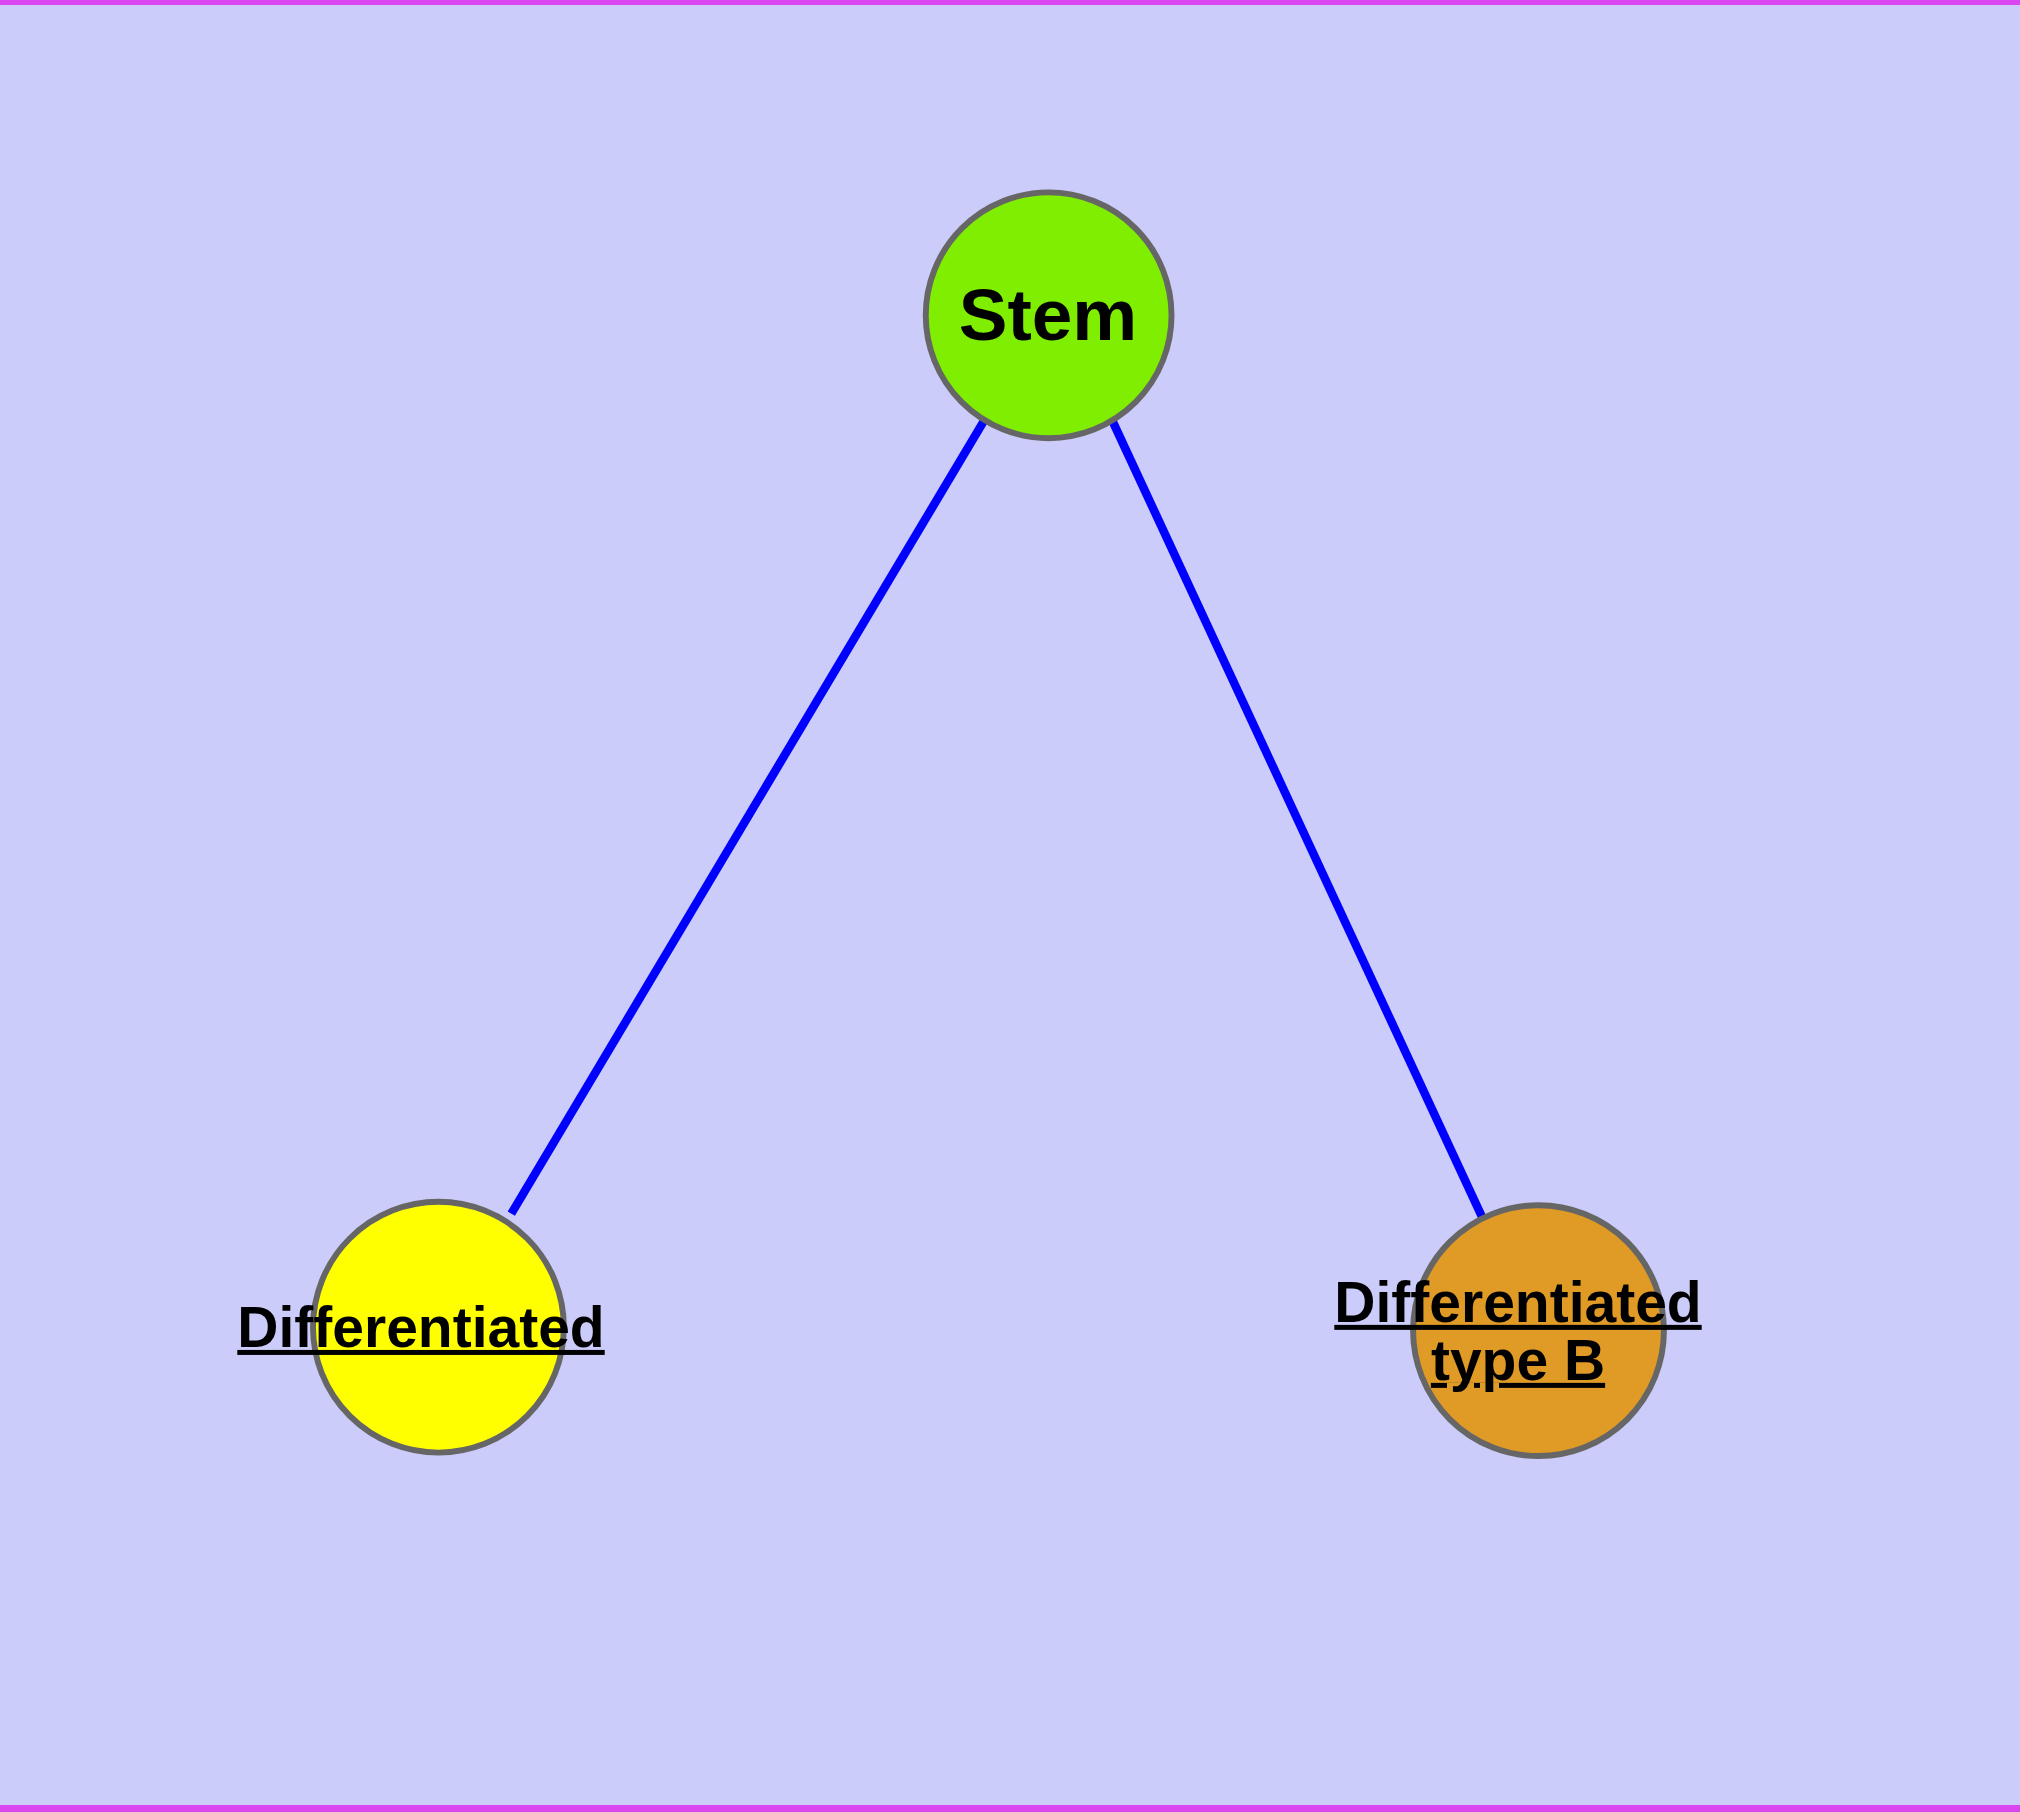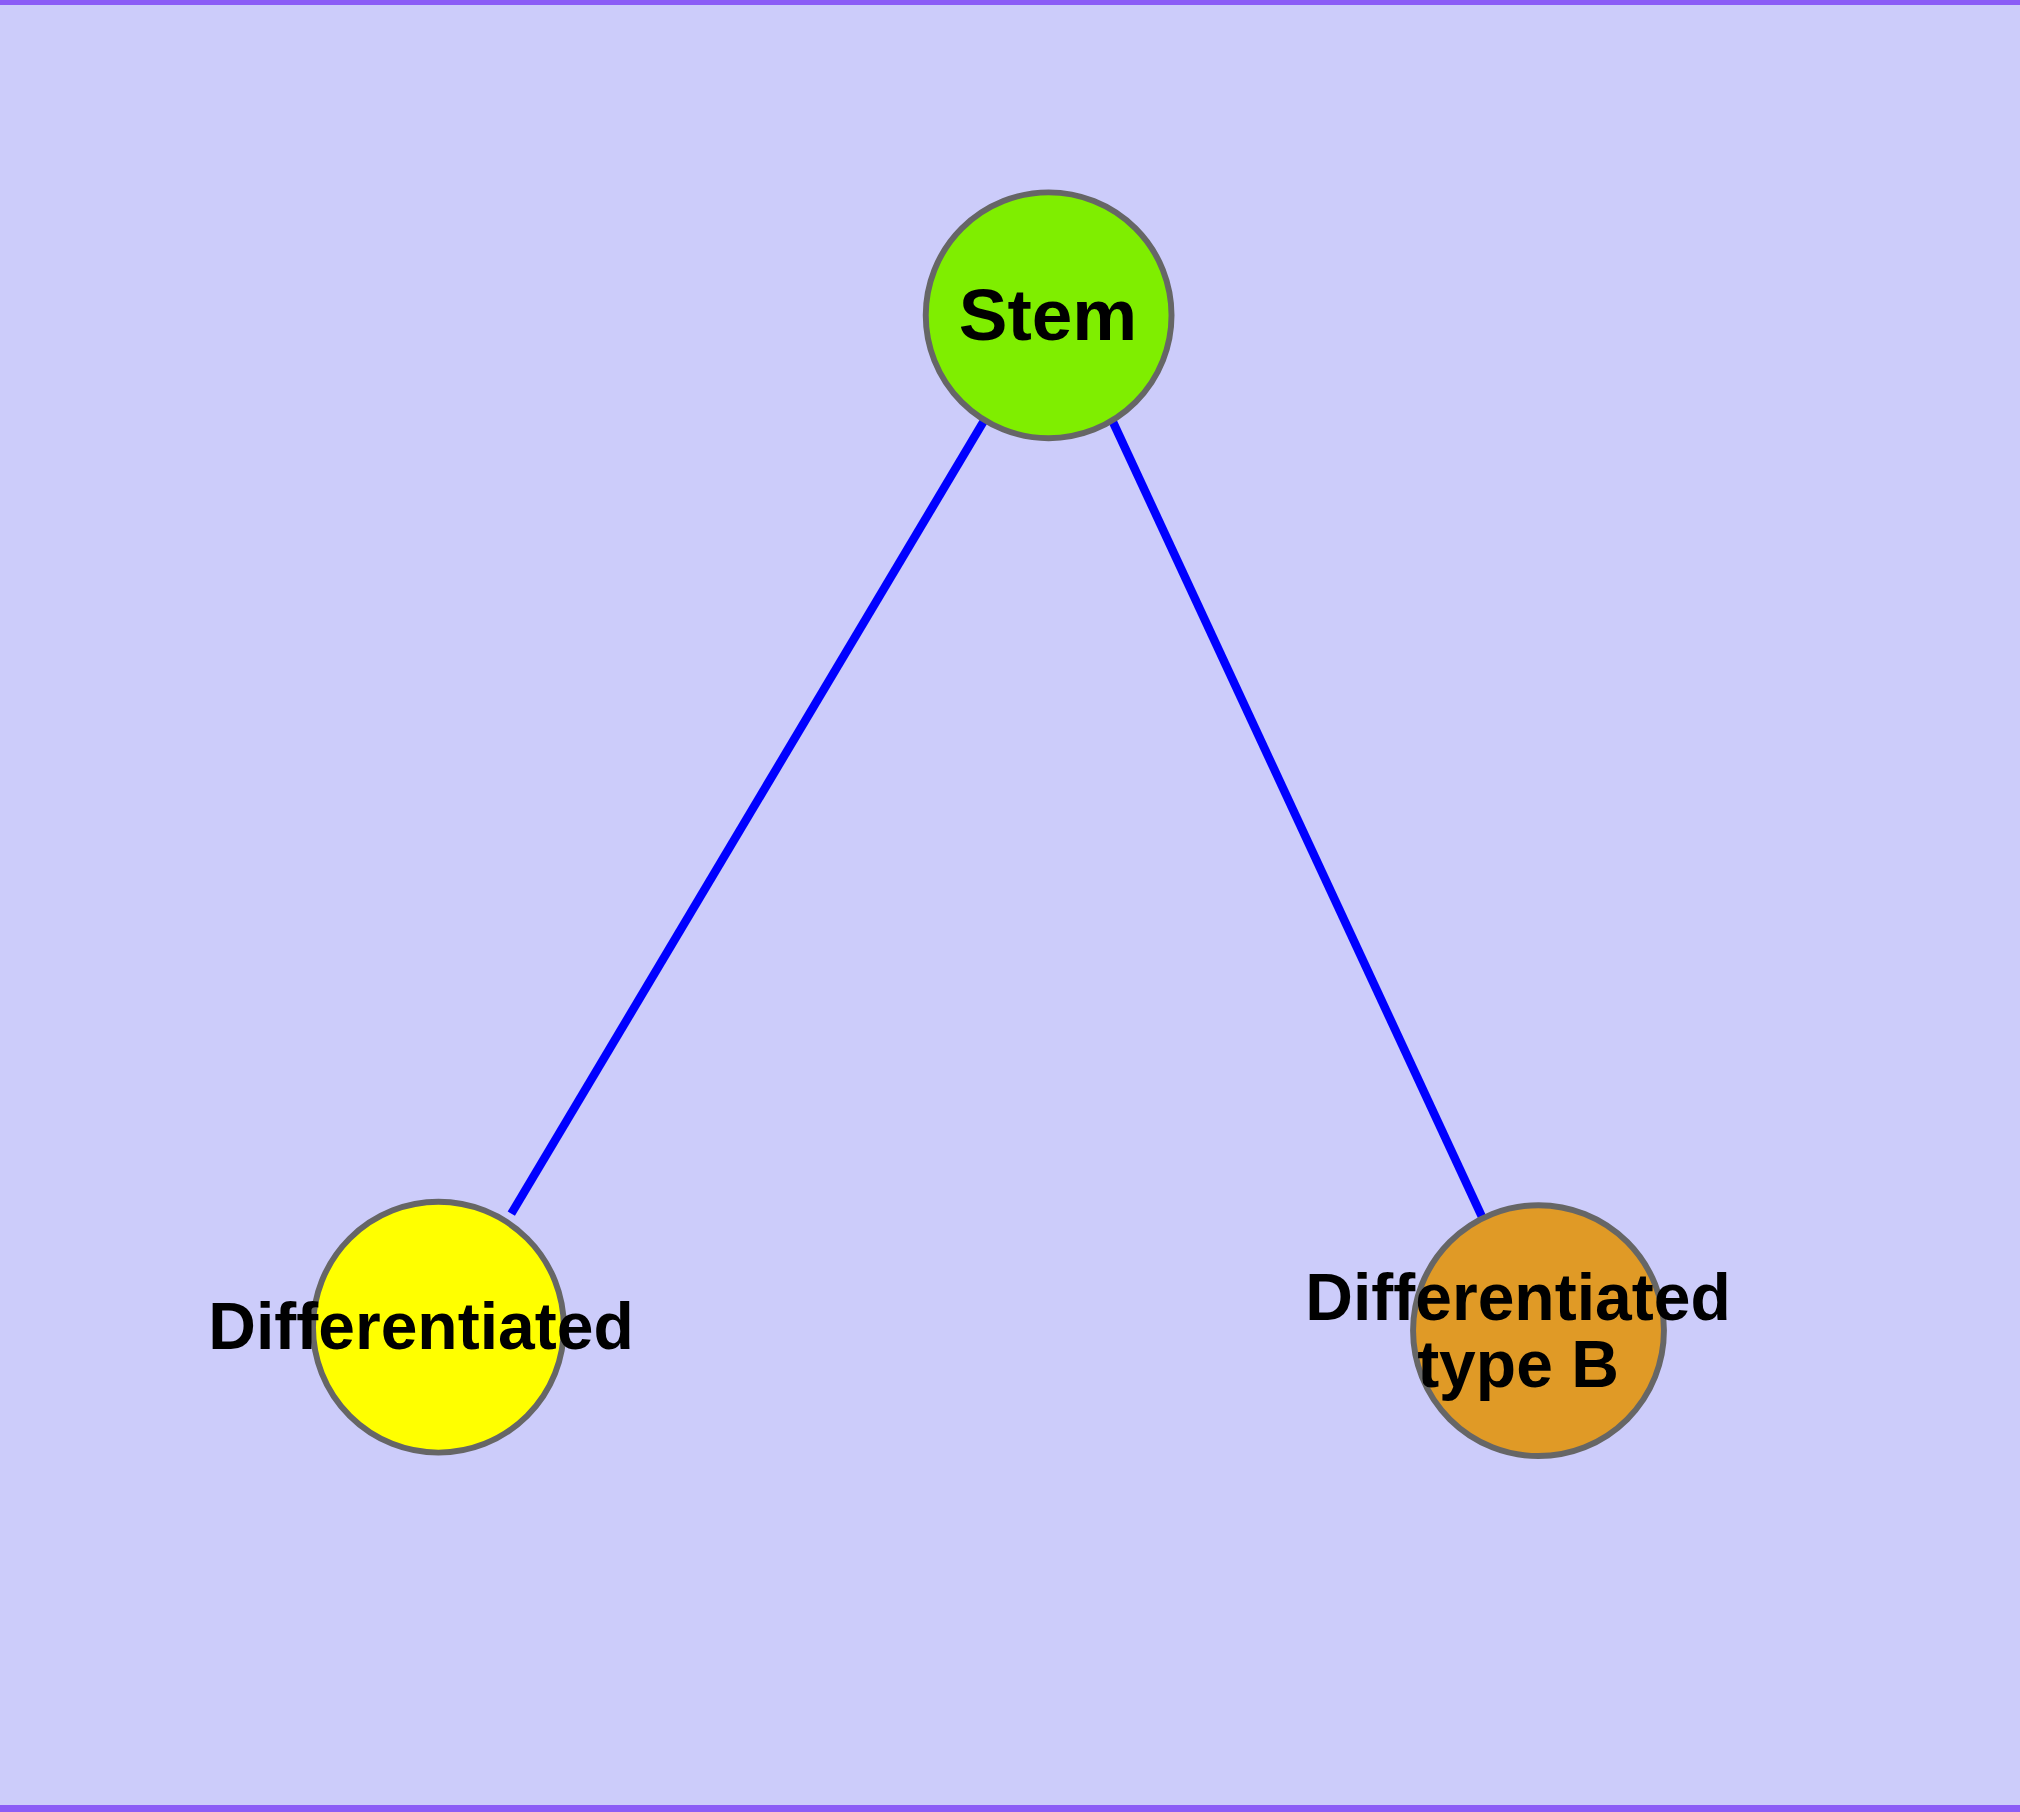--- a/index.html
+++ b/index.html
@@ -4,21 +4,21 @@
 <style>
   html, body {
     margin: 0;
     padding: 0;
     background: #ffffff;
   }
   #canvas {
     position: relative;
     width: 2021px;
     height: 1812px;
-    background: #8b5cf6;
+    background: #d946ef;
     overflow: hidden;
     font-family: "Liberation Sans", sans-serif;
   }
   #plot-bg {
     position: absolute;
     left: 0px;
     top: 5.1px;
     width: 2021px;
     height: 1800px;
     background: #ccccfa;
@@ -37,21 +37,22 @@
     text-align: center;
     white-space: pre;
     line-height: 1.02;
     pointer-events: none;
     transform: translate(-50%, -50%);
   }
   .label-stem {
     font-size: 73px;
   }
   .label-multi {
-    font-size: 66px;
+    font-size: 57px;
+    text-decoration: underline;
   }
 </style>
 </head>
 <body>
 
 <div id="canvas">
 
   <div id="plot-bg" style="background: rgb(204, 204, 250);"></div>
 
   <svg id="graph-svg" viewBox="0 0 2384 2138">

